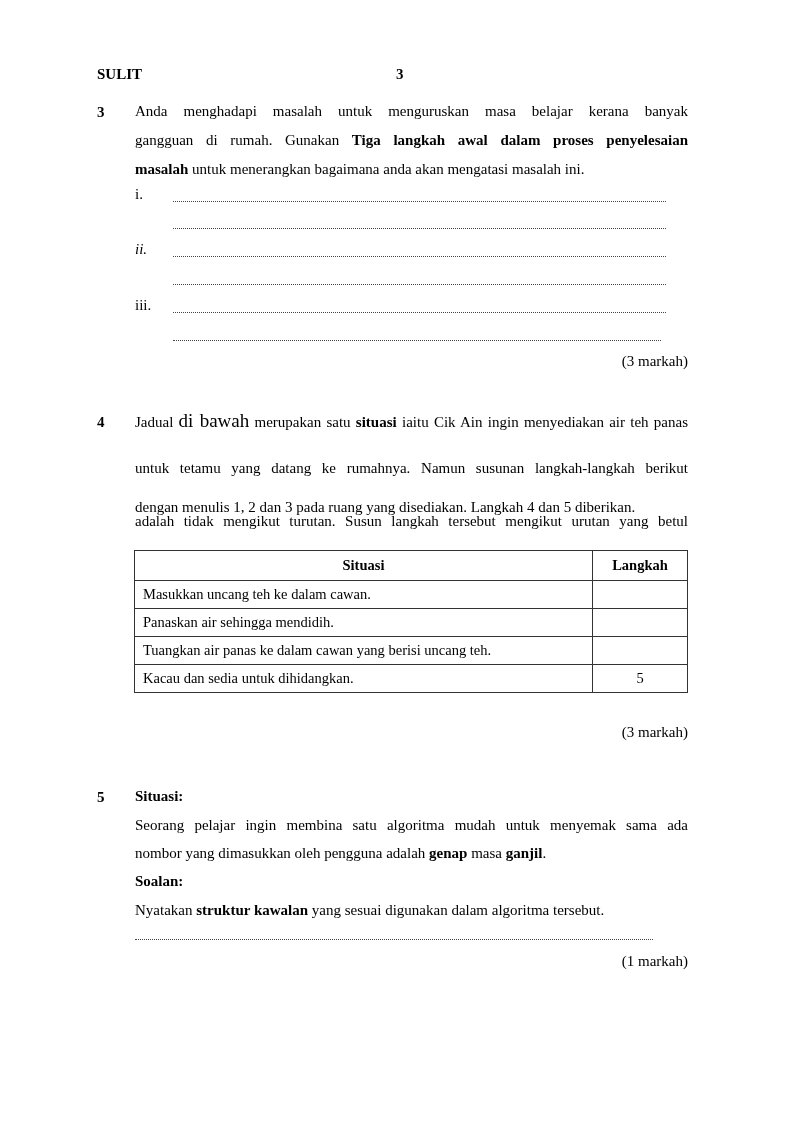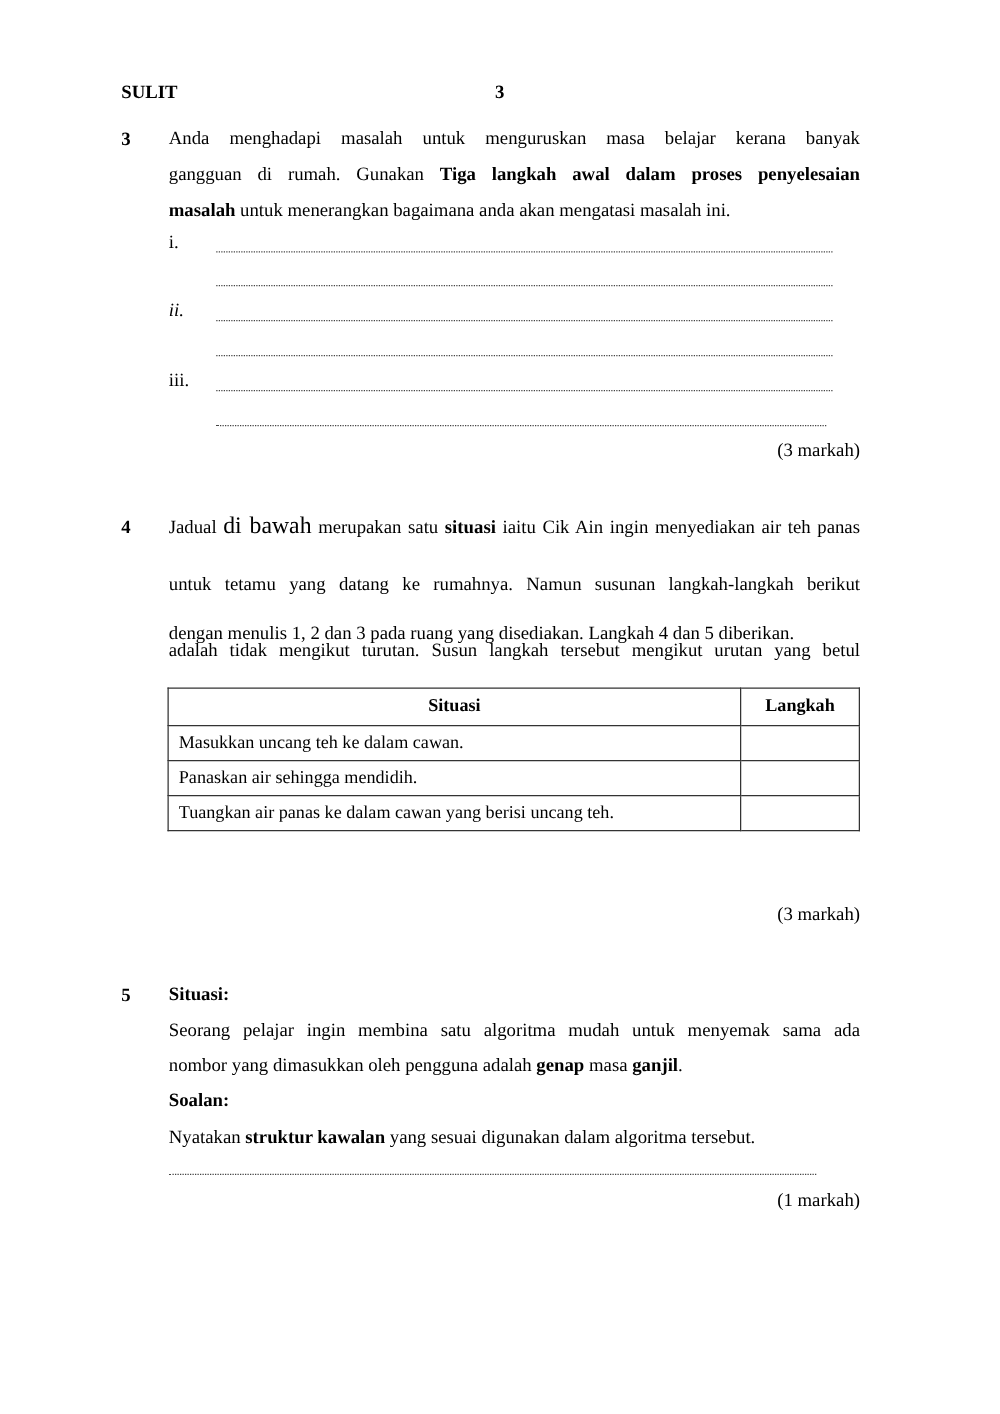--- a/index.html
+++ b/index.html
@@ -60,20 +60,24 @@
     <td class="step"></td>
   </tr>
   <tr>
     <td>Panaskan air sehingga mendidih.</td>
     <td class="step"></td>
   </tr>
   <tr>
     <td>Tuangkan air panas ke dalam cawan yang berisi uncang teh.</td>
     <td class="step"></td>
   </tr>
+  <tr>
+    <td>Kacau dan sedia untuk dihidangkan.</td>
+    <td class="step">5</td>
+  </tr>
 </tbody>
   </table>
 <div class="markah" style="top:724px;">(3 markah)</div>
 
 <div class="qnum" style="top:789px;">5</div>
 <div class="line b" style="top:782px;">Situasi:</div>
 <div class="line just" style="top:811px;">Seorang pelajar ingin membina satu algoritma mudah untuk menyemak sama ada</div>
 <div class="line" style="top:839px;"><span>nombor yang dimasukkan oleh pengguna adalah </span><span class="b">genap</span><span> masa </span><span class="b">ganjil</span><span>.</span></div>
 <div class="line b" style="top:867px;">Soalan:</div>
 <div class="line" style="top:896px;"><span>Nyatakan </span><span class="b">struktur kawalan</span><span> yang sesuai digunakan dalam algoritma tersebut.</span></div>

